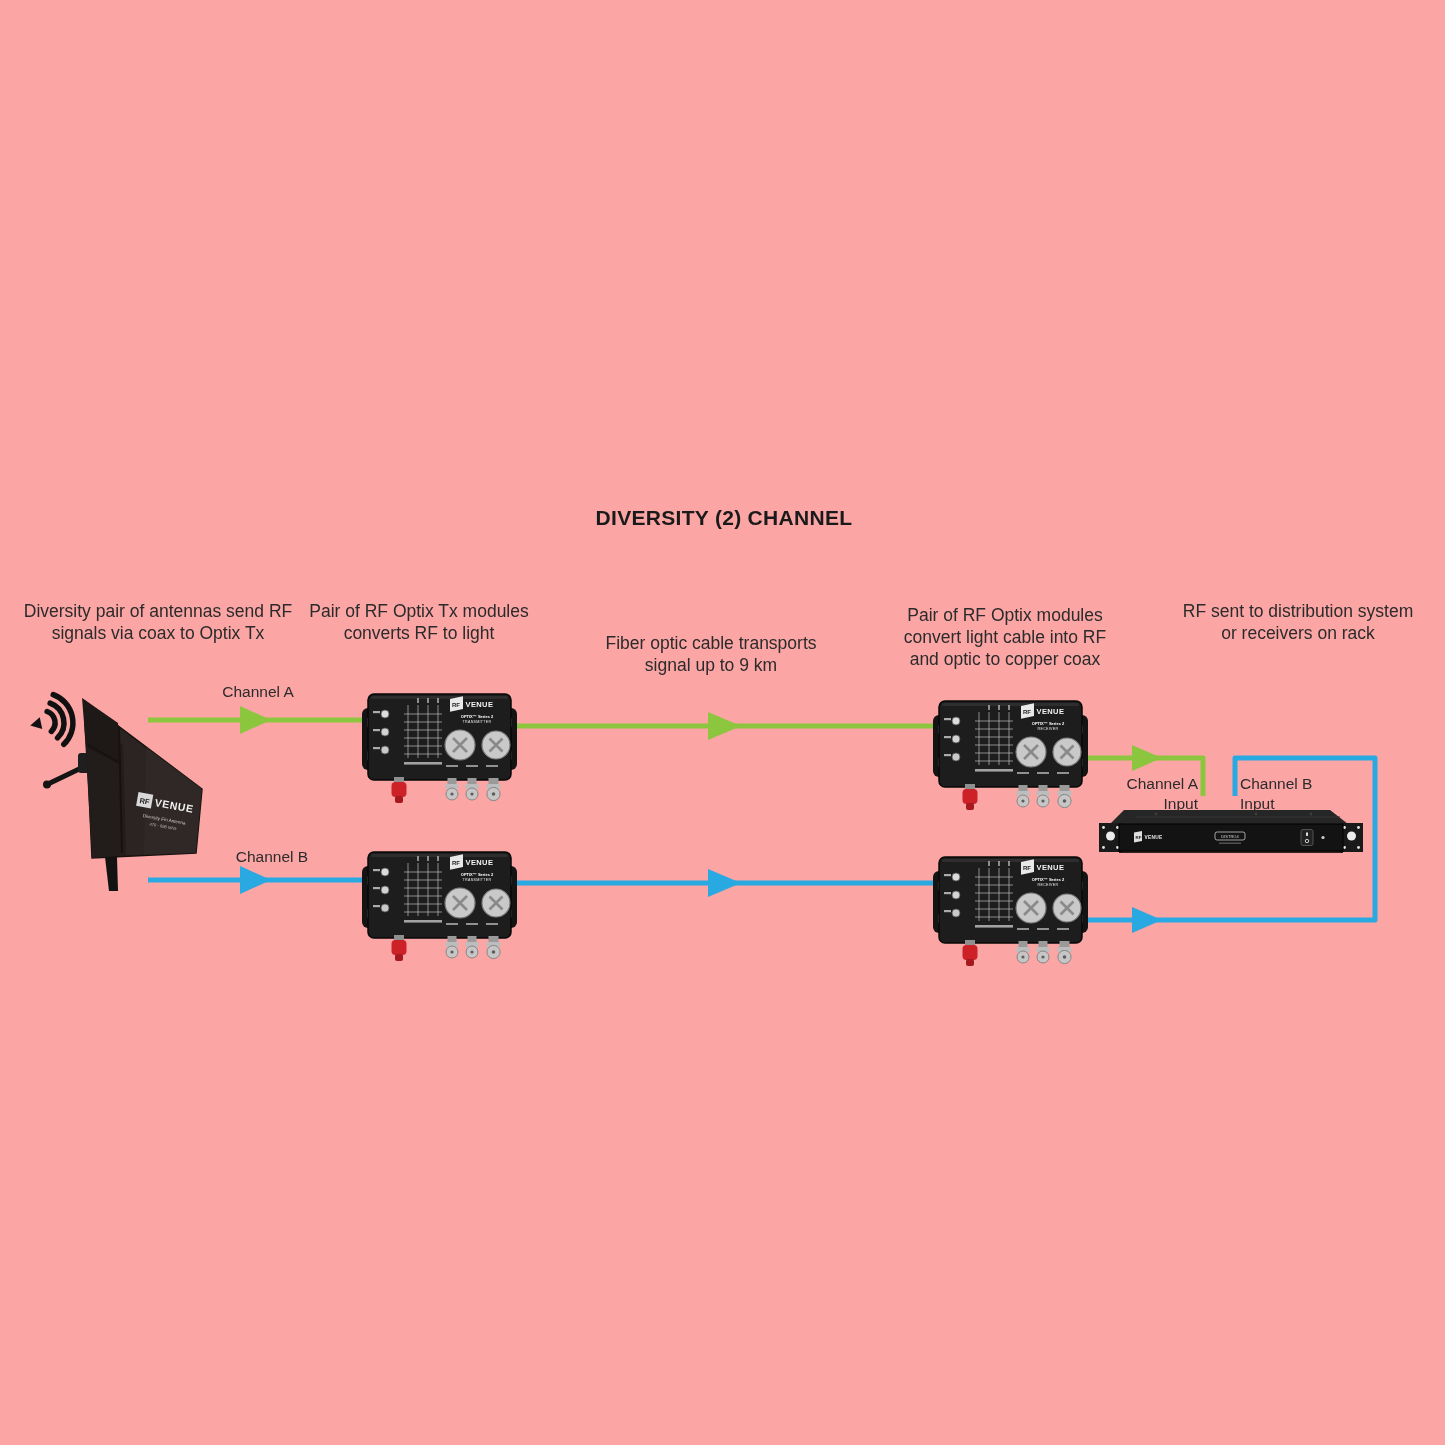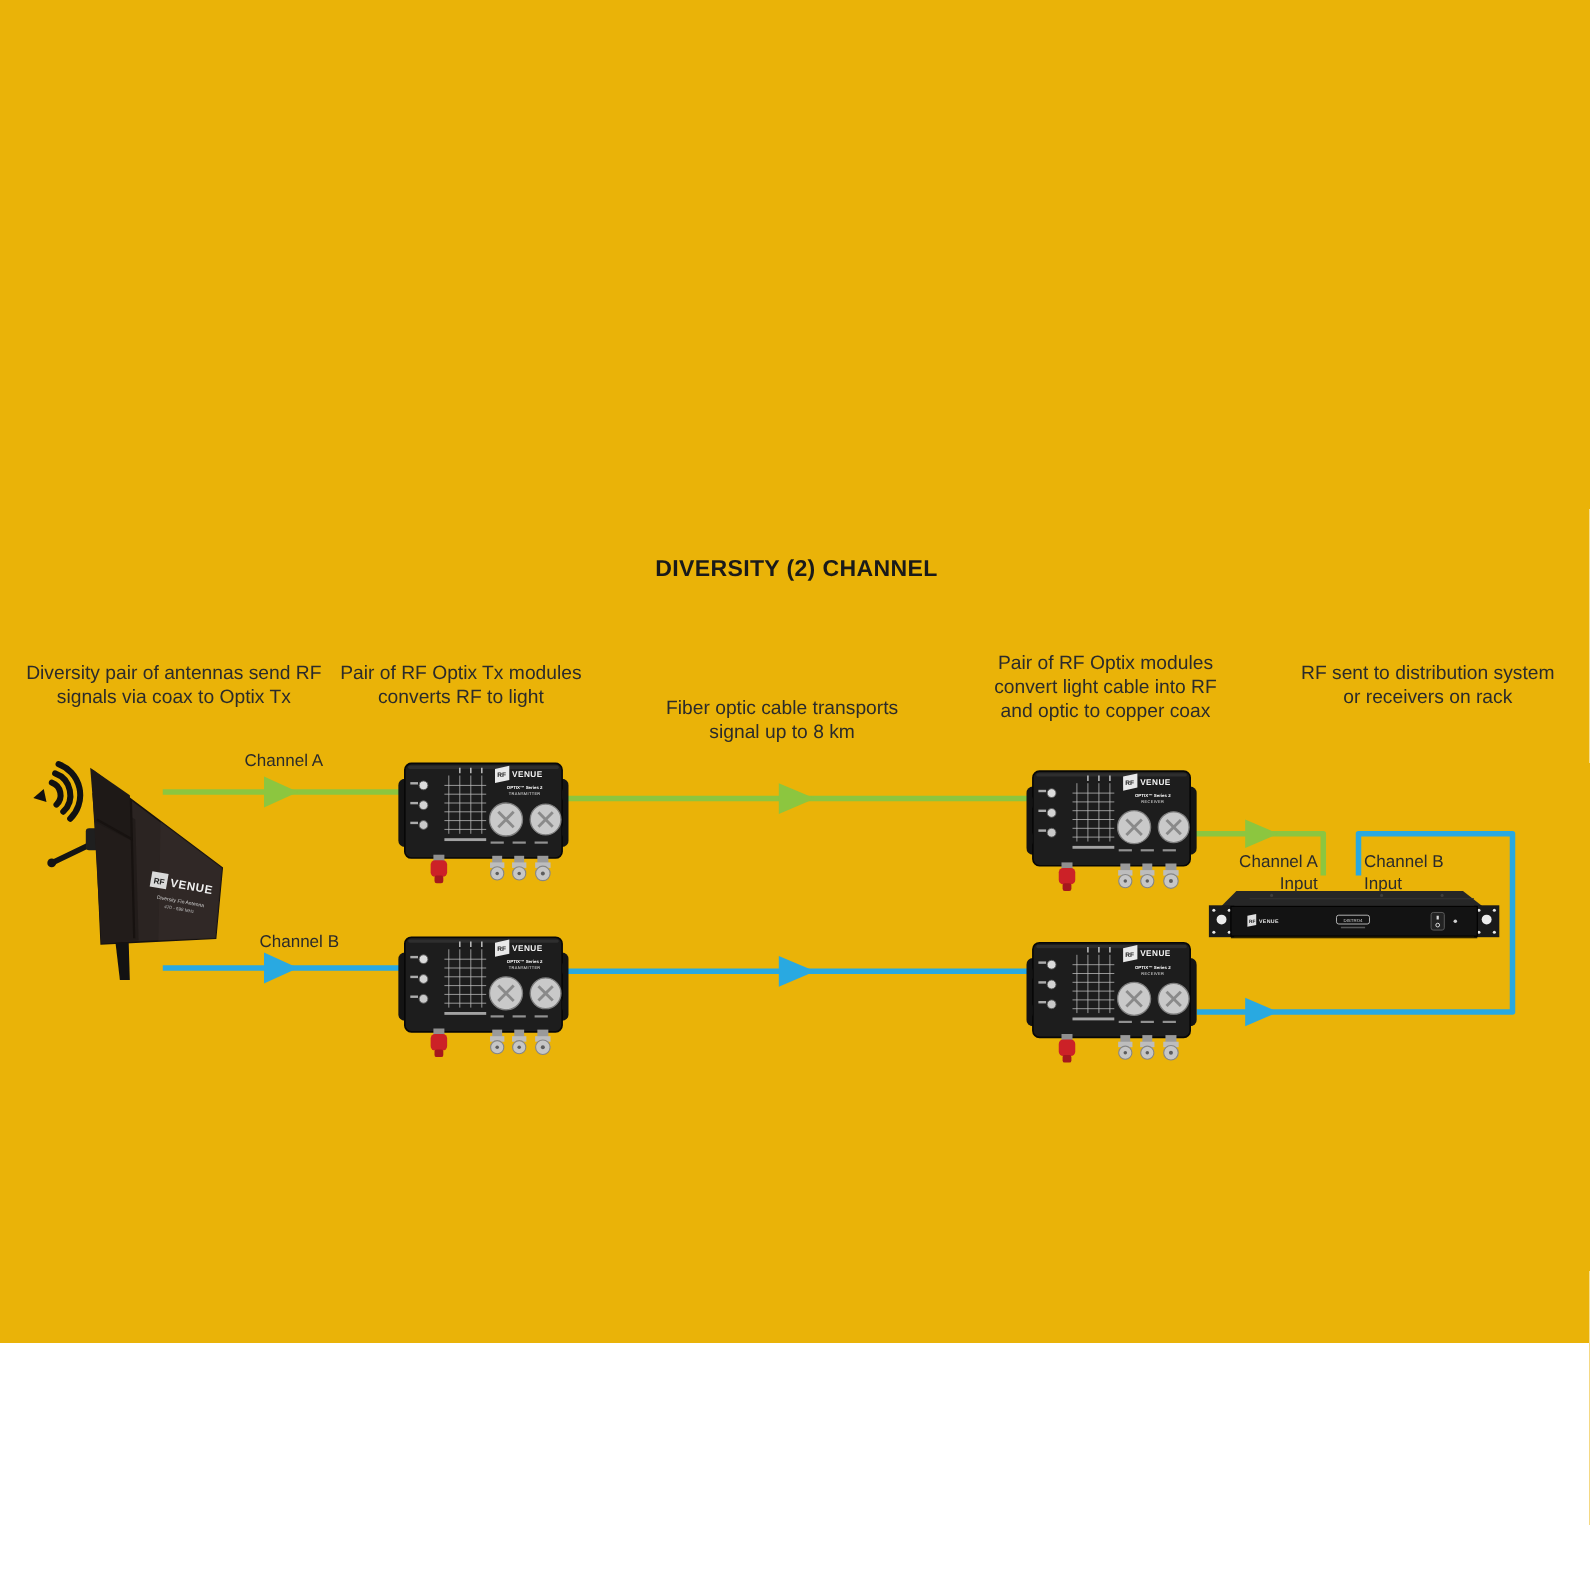--- a/index.html
+++ b/index.html
@@ -1,17 +1,17 @@
 <!DOCTYPE html>
 <html><head>
 <meta charset="utf-8">
 <style>
   html,body{margin:0;padding:0;background:#ffffff;}
   #canvas{
-    position:relative;width:1445px;height:1221px;background:#eab308;overflow:hidden;
+    position:relative;width:1445px;height:1445px;background:#fca5a5;overflow:hidden;
     font-family:"Liberation Sans",sans-serif;color:#231f20;
   }
   .abs{position:absolute;}
   #title{
     width:520px;text-align:center;font-size:21px;font-weight:bold;
     letter-spacing:.3px;color:#1a1a1a;
   }
   .step{
     width:310px;text-align:center;font-size:17.5px;line-height:22px;color:#2b2b2b;
   }
@@ -121,23 +121,23 @@
   <div class="abs step lbl" style="left:264px;top:600px">
     <div>Pair of RF Optix Tx modules</div>
     <div>converts RF to light</div>
   </div>
   <div class="abs step lbl" style="left:3px;top:600px">
     <div>Diversity pair of antennas send RF</div>
     <div>signals via coax to Optix Tx</div>
   </div>
   <div class="abs step lbl" style="left:556px;top:632px">
     <div>Fiber optic cable transports</div>
-    <div>signal up to 8 km</div>
-  </div>
-  <div class="abs step lbl" style="left:850px;top:591px">
+    <div>signal up to 9 km</div>
+  </div>
+  <div class="abs step lbl" style="left:850px;top:604px">
     <div>Pair of RF Optix modules</div>
     <div>convert light cable into RF</div>
     <div>and optic to copper coax</div>
   </div>
   <div class="abs step lbl" style="left:1143px;top:600px">
     <div>RF sent to distribution system</div>
     <div>or receivers on rack</div>
   </div>
 
   <svg id="wires" class="abs" width="1445" height="1445" viewBox="0 0 1445 1445">

